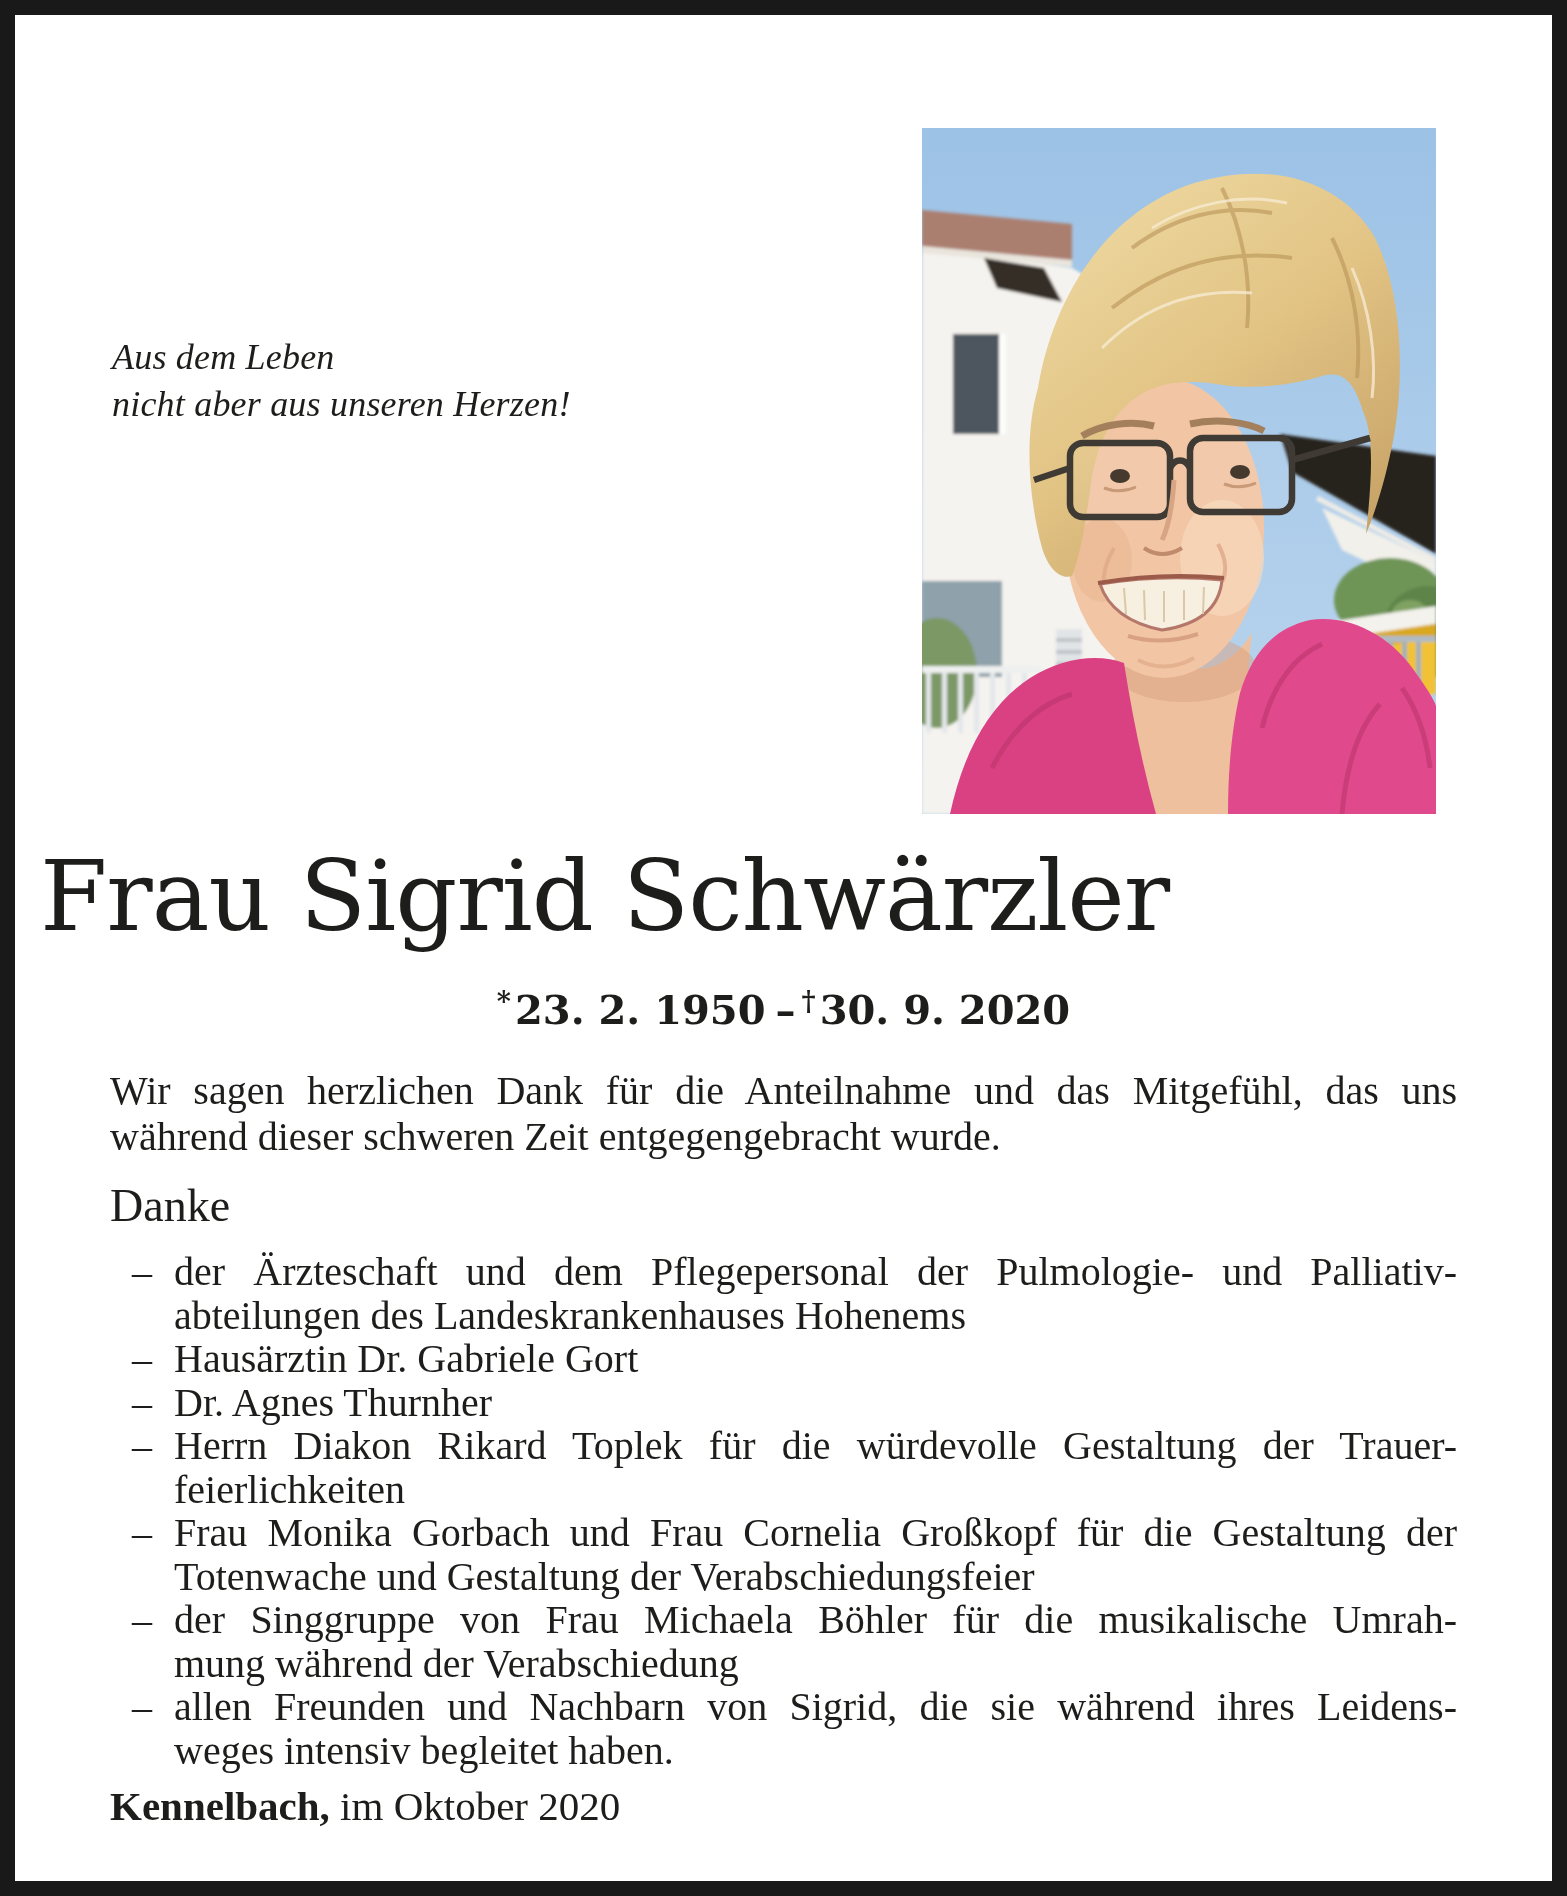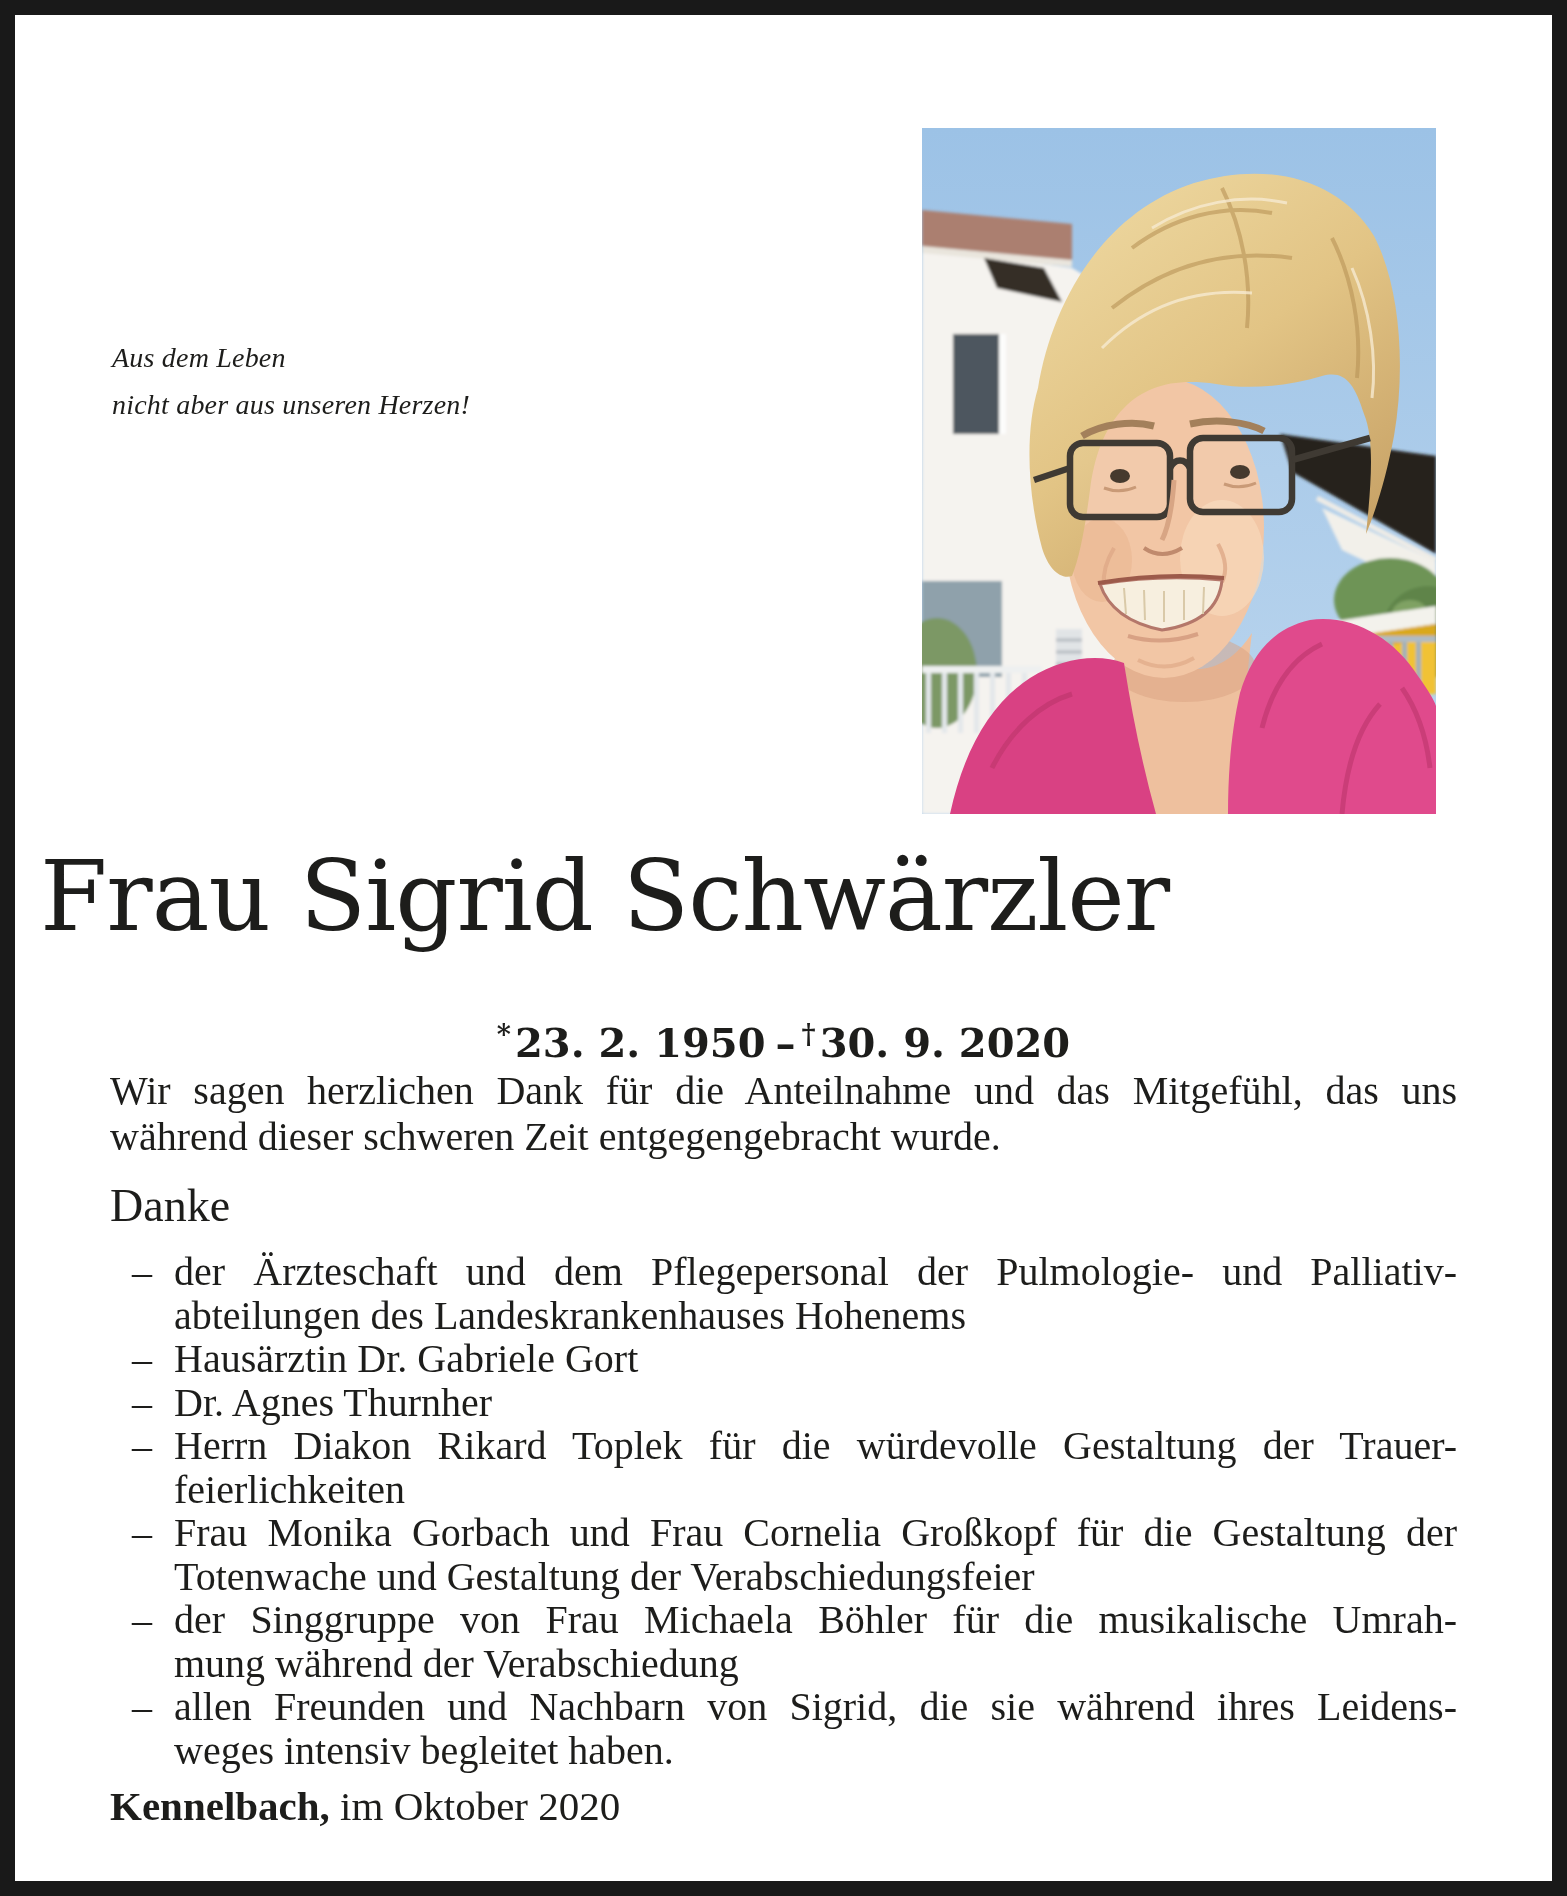--- a/index.html
+++ b/index.html
@@ -10,41 +10,41 @@
     overflow:hidden;
   }
   .frame{
     position:absolute;left:0;top:0;right:0;bottom:0;
     border:15px solid #191919;box-sizing:border-box;
     pointer-events:none;
   }
   
   .quote{
     position:absolute;left:112px;top:334px;
-    font-style:italic;font-size:28px;line-height:47px;
+    font-style:italic;font-size:36px;line-height:47px;
     letter-spacing:.2px;
   }
   
   .photo{
     position:absolute;left:922px;top:128px;width:514px;height:686px;
     overflow:hidden;
   }
   .photo svg{display:block;width:100%;height:100%;}
   
   .title{
     position:absolute;left:40px;right:40px;top:846px;
     white-space:nowrap;
     font-family:"DejaVu Serif","Liberation Serif",serif;
     font-size:97px;line-height:1.05;letter-spacing:-1px;
   }
   .dates{
     position:absolute;left:0;right:0;top:986px;
     text-align:center;
     font-family:"DejaVu Serif","Liberation Serif",serif;
-    font-weight:bold;font-size:40px;margin-top:33px;
+    font-weight:bold;font-size:40px;
   }
   .dates .sym{font-size:27px;vertical-align:13px;padding-right:4px;}
   .dates .sep{padding:0 6px 0 10px;}
   
   .copy{font-size:40px;line-height:46px;}
   .intro{position:absolute;left:110px;width:1347px;top:1068px;}
   .line{white-space:nowrap;}
   .jl{text-align:justify;text-align-last:justify;white-space:normal;}
   .no-j .jl{text-align:left;text-align-last:auto;}
   .danke{

